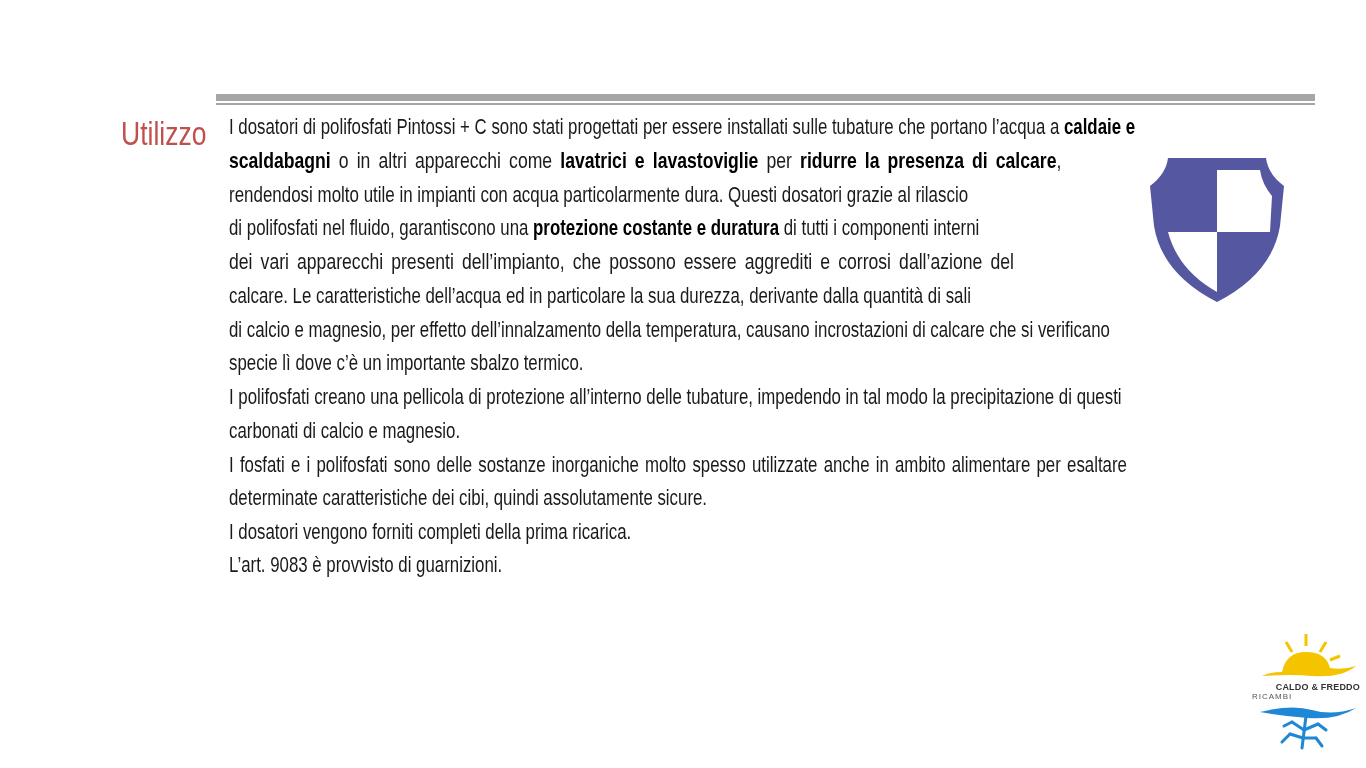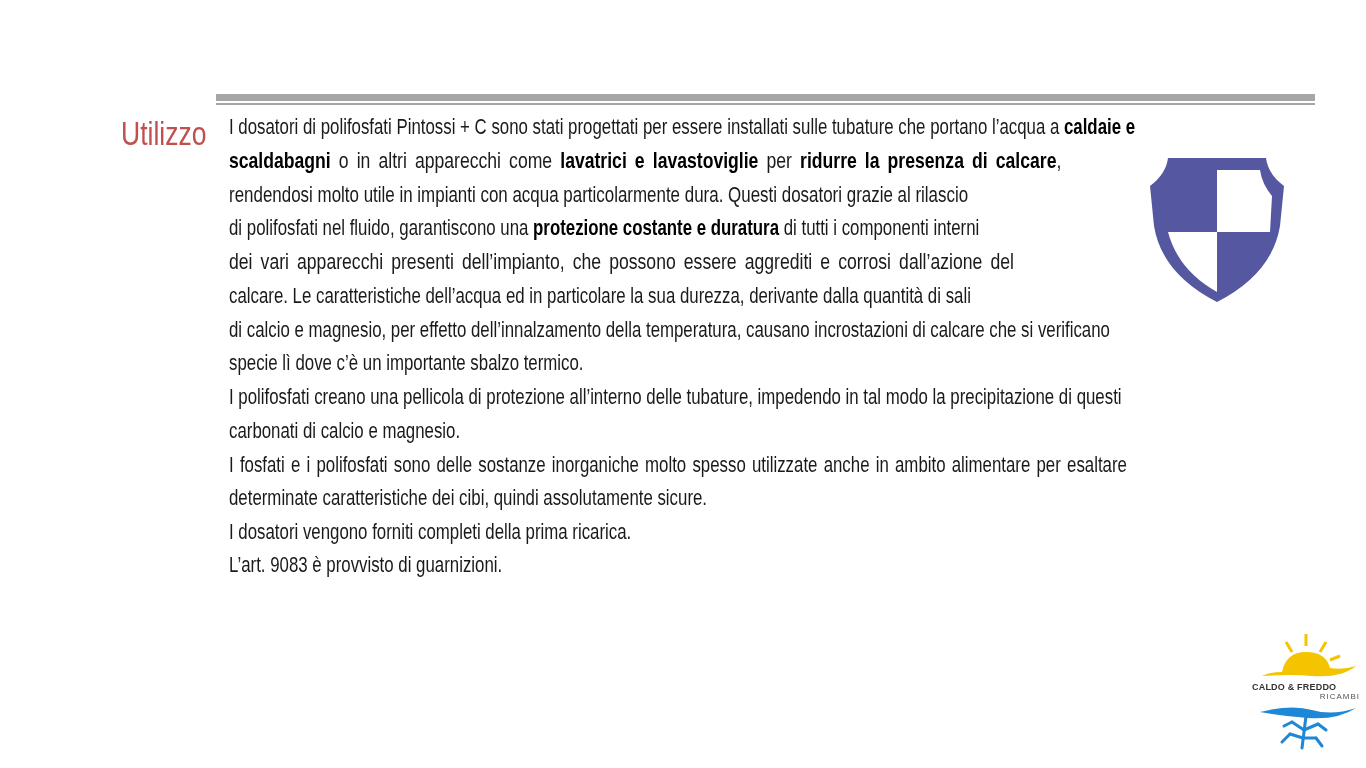--- a/index.html
+++ b/index.html
@@ -4,22 +4,22 @@
 <style>
   html, body { margin:0; padding:0; background:#ffffff; }
   body { width:1366px; height:768px; position:relative; overflow:hidden; font-family:"Liberation Sans", sans-serif; }
   .rule-thick { position:absolute; left:216px; top:94px; width:1099px; height:7px; background:#a6a6a6; }
   .rule-thin { position:absolute; left:216px; top:103px; width:1099px; height:2px; background:#a6a6a6; }
   .section-title { position:absolute; left:121px; top:113px; color:#c0504d; font-size:34px; line-height:40px; white-space:nowrap; transform-origin:left top; transform:scaleX(0.78); }
   .line { position:absolute; left:229px; font-size:22px; line-height:28px; color:#1a1a1a; white-space:nowrap; transform-origin:left top; }
   .line b { font-weight:bold; color:#000; }
   .shield { position:absolute; left:1144px; top:156px; width:146px; height:148px; }
   .logo { position:absolute; left:1252px; top:632px; width:108px; height:118px; }
-  .logo-text1 { position:absolute; left:0; top:50px; width:108px; text-align:left; font-size:9px; font-weight:bold; color:#333; letter-spacing:0.2px; }
-  .logo-text2 { position:absolute; left:0; top:60px; width:108px; text-align:right; font-size:8px; color:#555; letter-spacing:1px; }
+  .logo-text1 { position:absolute; left:0; top:50px; width:108px; text-align:right; font-size:9px; font-weight:bold; color:#333; letter-spacing:0.2px; }
+  .logo-text2 { position:absolute; left:0; top:60px; width:108px; text-align:left; font-size:8px; color:#555; letter-spacing:1px; }
 </style>
 </head>
 <body>
 
 <div class="rule-thick"></div>
 <div class="rule-thin"></div>
 
 <div class="section-title">Utilizzo</div>
 
 <div class="line" style="top:113px; transform:scaleX(0.765);"><span>I dosatori di polifosfati Pintossi + C sono stati progettati per essere installati sulle tubature che portano l’acqua a </span><b>caldaie e</b></div>

